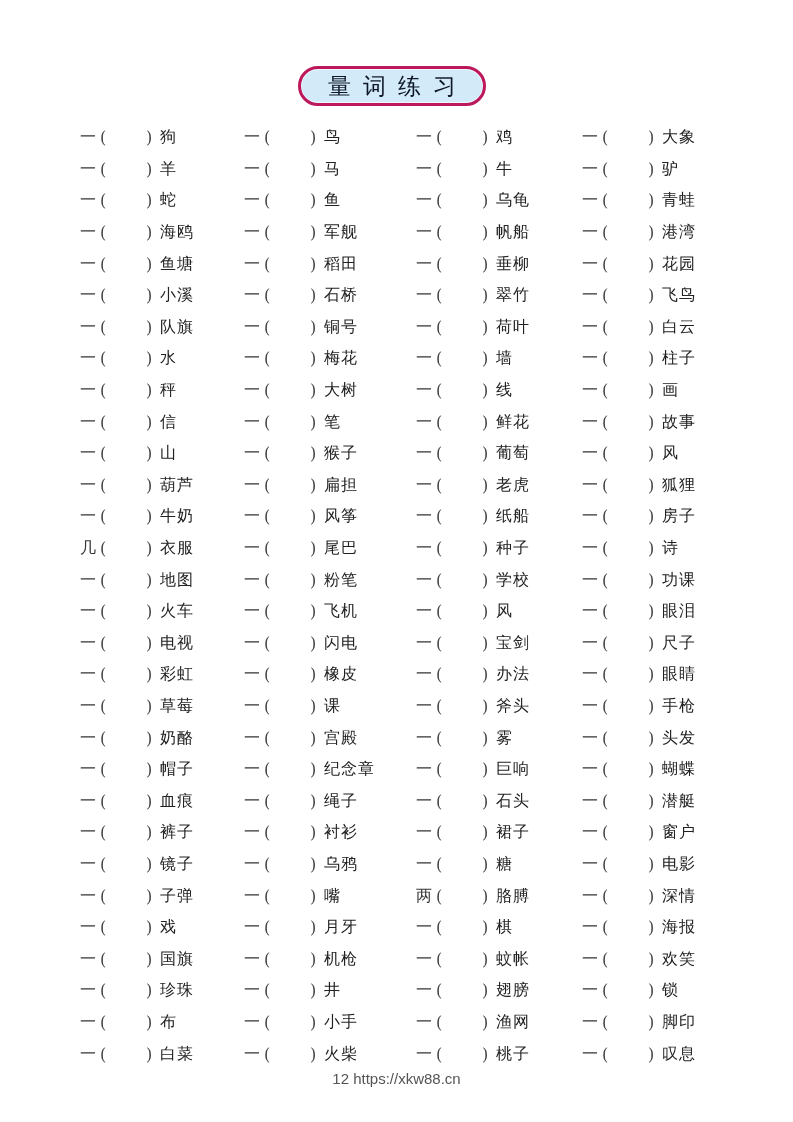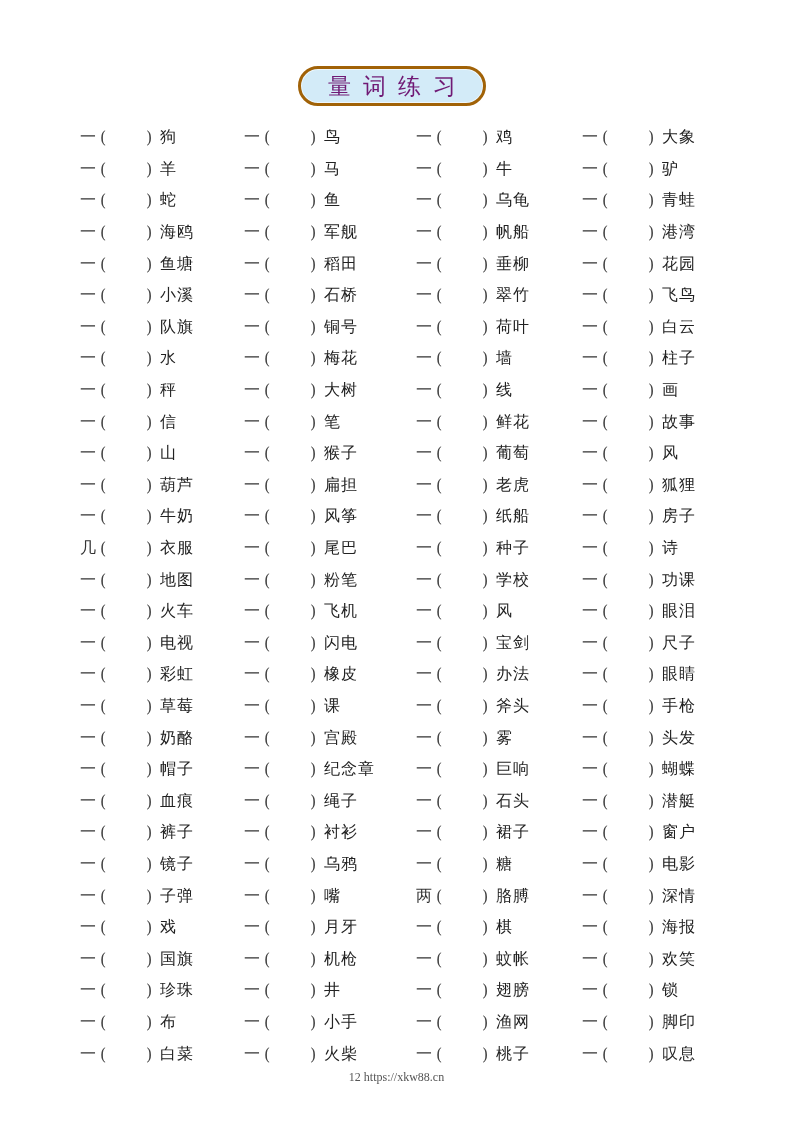--- a/index.html
+++ b/index.html
@@ -1,36 +1,36 @@
 <!DOCTYPE html>
 <html><head>
   <meta charset="utf-8">
   <style>
     html, body { margin: 0; padding: 0; background: #ffffff; }
     body { width: 793px; height: 1122px; position: relative; overflow: hidden;
            font-family: "DejaVu Serif", "Liberation Serif", serif; color: #222; }
     .title-wrap { position: absolute; left: 298px; top: 66px; width: 188px; height: 40px; }
     .title-pill { width: 100%; height: 100%; box-sizing: border-box;
-                  border: 3px solid #a16207; border-radius: 20px;
+                  border: 3px solid #be185d; border-radius: 20px;
                   background: #d3ebf8; box-shadow: inset 0 0 0 1px #eef7fc;
                   display: flex; align-items: center; justify-content: center;
                   font-family: "DejaVu Sans", "Liberation Sans", sans-serif;
-                  font-size: 23px; letter-spacing: 12px; color: #701a75; padding-left: 12px; }
+                  font-size: 23px; letter-spacing: 12px; color: #0f172a; padding-left: 12px; }
     .grid { position: absolute; left: 80px; top: 122px; width: 640px; }
     .row { position: relative; height: 31.6px; }
     .cell { position: absolute; top: 0; height: 31.6px; display: flex; align-items: center;
             font-size: 16px; white-space: nowrap; }
     .c0 { left: 0; } .c1 { left: 164px; } .c2 { left: 336px; } .c3 { left: 502px; }
     .num { width: 20px; color: #333; }
     .paren-l { width: 14px; color: #444; }
     .blank { width: 32px; }
     .paren-r { width: 14px; color: #444; }
     .word { color: #222; letter-spacing: 1px; }
     .footer { position: absolute; top: 1070px; left: 0; width: 793px; text-align: center;
-              font-family: Liberation Serif, serif; font-size: 12px; color: #555; }
+              font-family: Liberation Sans, sans-serif; font-size: 15px; color: #555; }
   </style>
 </head>
 <body>
 
 <div class="title-wrap">
   <div class="title-pill">量词练习</div>
 </div>
 
 <div class="grid" id="grid">
     <div class="row">

